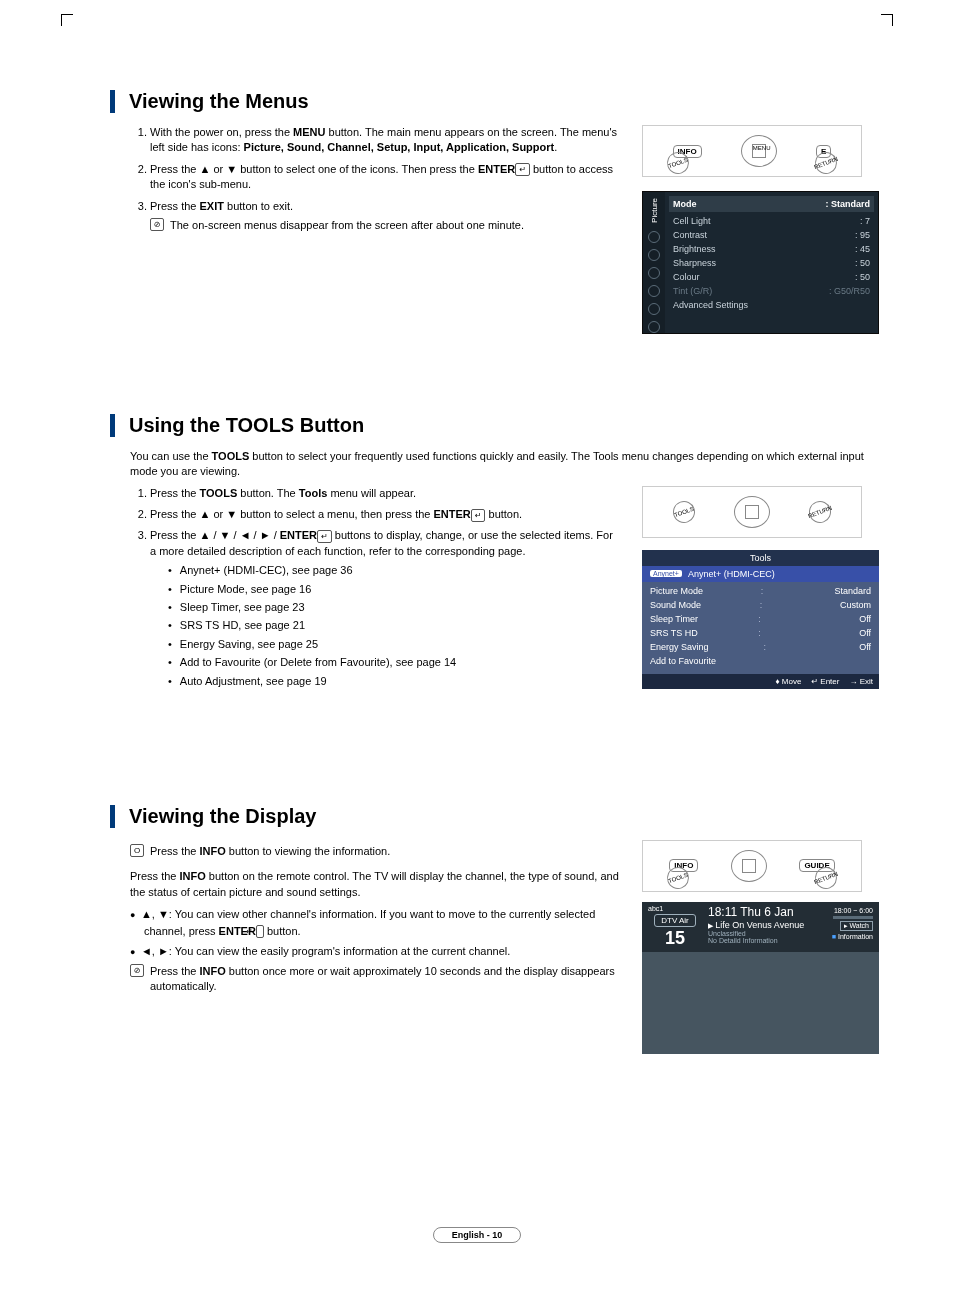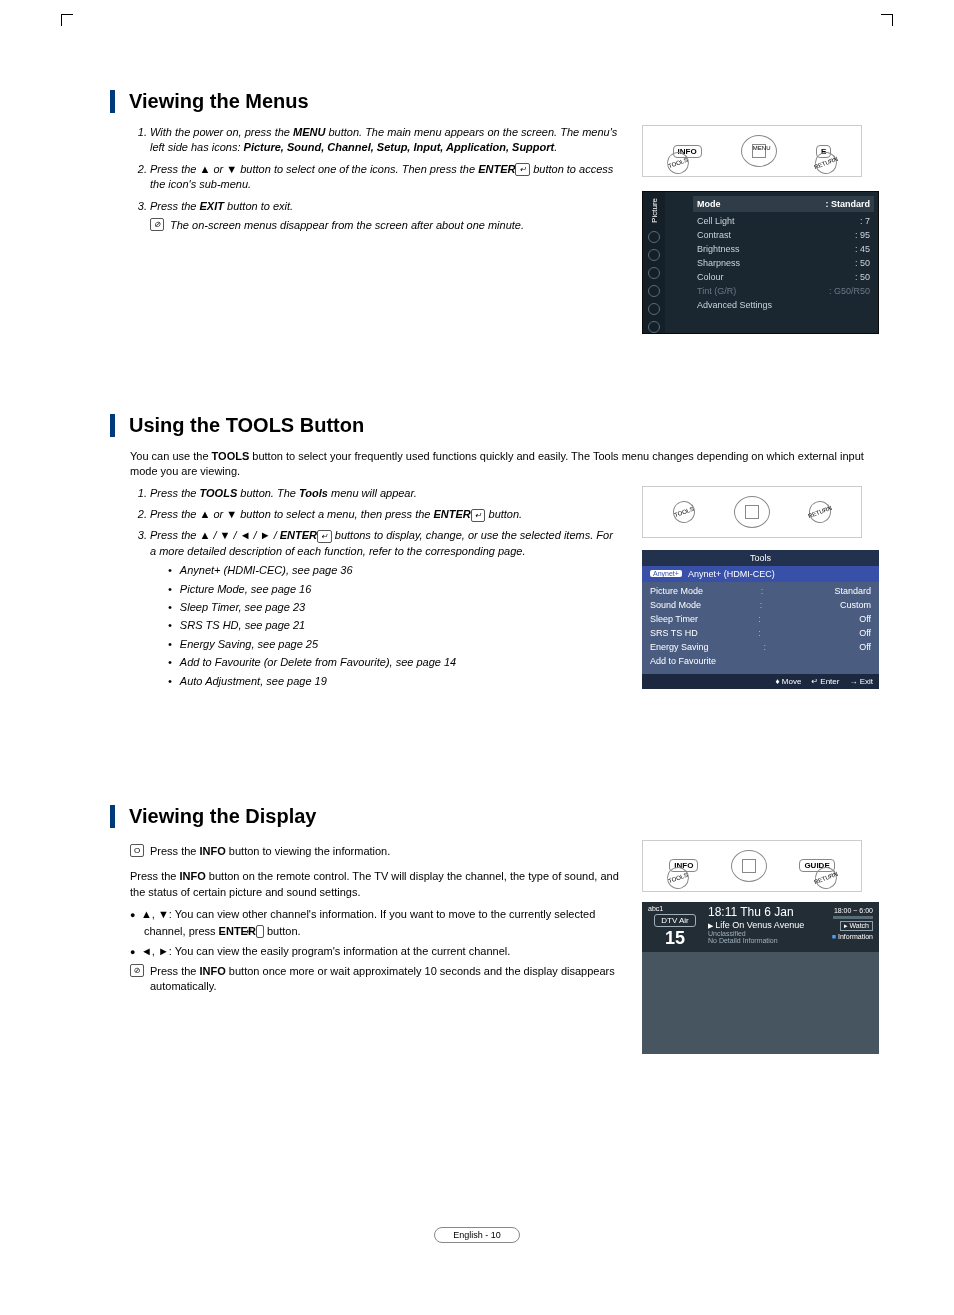--- a/index.html
+++ b/index.html
@@ -12,40 +12,40 @@
   .section { margin-bottom: 55px; width: 100%; clear: both; position: relative; }
   .sec-tools { margin-top: 80px; }
   .sec-display { margin-top: 110px; }
   .heading-wrap { border-left: 5px solid #003a7a; padding-left: 14px; margin-bottom: 12px; }
   .heading { font-size: 20px; font-weight: bold; color: #000; }
   .body { margin-left: 20px; }
   .left-col { float: left; width: 490px; }
   .right-col { float: right; width: 237px; }
   .para { margin-bottom: 6px; line-height: 1.4; }
   ol.num { list-style: decimal; margin-left: 20px; }
-  ol.num > li { margin-bottom: 6px; line-height: 1.4; font-style: italic; }
+  ol.num > li { margin-bottom: 6px; line-height: 1.4; }
   .note-row { display: flex; align-items: flex-start; margin: 4px 0 0 0; }
   .note-icon { border: 1px solid #555; border-radius: 2px; width: 14px; height: 13px; font-size: 8px; display: flex; align-items: center; justify-content: center; margin-right: 6px; flex: none; }
   .note-text { line-height: 1.4; }
   .enter-icon { display: inline-block; border: 1px solid #555; border-radius: 2px; padding: 0 3px; font-size: 8px; line-height: 11px; vertical-align: middle; }
   ul.bul { list-style: none; margin-left: 18px; margin-top: 4px; }
   ul.bul > li { margin-bottom: 3px; line-height: 1.4; }
   ul.bul > li::before { content: "•"; margin-right: 8px; }
   ul.dash { list-style: none; margin-left: 0; margin-top: 6px; }
   ul.dash > li { margin-bottom: 4px; line-height: 1.5; padding-left: 14px; text-indent: -14px; }
   ul.dash > li::before { content: "● "; font-size: 9px; margin-right: 3px; }
   
   .remote-fig { background: #fff; border: 1px solid #ccc; height: 52px; width: 220px; position: relative; display:flex; align-items:center; justify-content:space-around; padding:4px 10px;}
   .remote-fig .btn { border:1px solid #888; border-radius:4px; padding:1px 4px; font-size:8px; font-weight:bold;}
   .remote-fig .dirpad { width:36px; height:32px; border:1px solid #888; border-radius:50%; display:flex; align-items:center; justify-content:center;}
   .remote-fig .dirpad .inner{ width:14px; height:14px; border:1px solid #888;}
   .remote-fig .rbtn{ width:22px; height:22px; border:1px solid #888; border-radius:50%; font-size:6px; display:flex; align-items:center; justify-content:center; transform:rotate(-20deg);}
   
   .picture-menu { background: #1a2630; color: #fff; width: 237px; margin-top: 14px; border: 1px solid #0a0a0a; font-size: 9px; }
-  .pm-body { display: flex; gap: 24px; }
+  .pm-body { display: flex; }
   .pm-tabs { width: 22px; background: #151f27; display:flex; flex-direction:column; align-items:center; padding-top:4px; gap:6px;}
   .pm-tabs .tab-label{ writing-mode: vertical-rl; transform: rotate(180deg); font-size:8px; padding:2px 0;}
   .pm-tabs .ic{ width:12px; height:12px; border:1px solid #5a6b78; border-radius:50%; }
   .pm-list { flex:1; padding:6px 8px 8px 8px; }
   .pm-row { display:flex; justify-content:space-between; padding:2px 0; color:#c9d3db;}
   .pm-row.hi { background:#2f3d48; color:#fff; font-weight:bold; margin:-2px -4px 2px -4px; padding:3px 4px;}
   .pm-row.dim { color:#6a7a86; }
   
   .tools-menu{ background:#2a3a5a; color:#fff; width:237px; margin-top:12px; font-size:9px;}
   .tm-title{ text-align:center; padding:3px 0; background:#22314d;}
@@ -65,21 +65,21 @@
   .info-mid{ flex:1;}
   .info-mid .time{ font-size:12px;}
   .info-mid .prog{ font-size:9px; margin-top:1px;}
   .info-mid .prog::before{content:"▶ "; font-size:7px;}
   .info-mid .sub{ font-size:7px; color:#9fb0bc;}
   .info-right{ width:58px; font-size:7px; display:flex; flex-direction:column; align-items:flex-end; gap:2px; padding-top:2px;}
   .info-right .rng{ font-size:7px;}
   .info-right .wbtn{ border:1px solid #8fa0ac; padding:0 3px;}
   
   .page-footer{ position:absolute; left:0; right:0; bottom:72px; text-align:center;}
-  .pf-pill{ display:inline-block; border:1px solid #888; border-radius:10px; padding:2px 18px; font-size:9px; font-weight:normal;}
+  .pf-pill{ display:inline-block; border:1px solid #888; border-radius:10px; padding:2px 18px; font-size:9px; font-weight:bold;}
   .doc-footer{ position:absolute; left:60px; right:60px; bottom:30px; display:flex; justify-content:space-between; font-size:9px; color:#333;}
   .clearfix::after{content:""; display:table; clear:both;}
   b{font-weight:bold;}
 </style>
 </head>
 <body>
 
 <div class="page">
   <div class="crop-tl"></div>
   <div class="crop-tr"></div>

